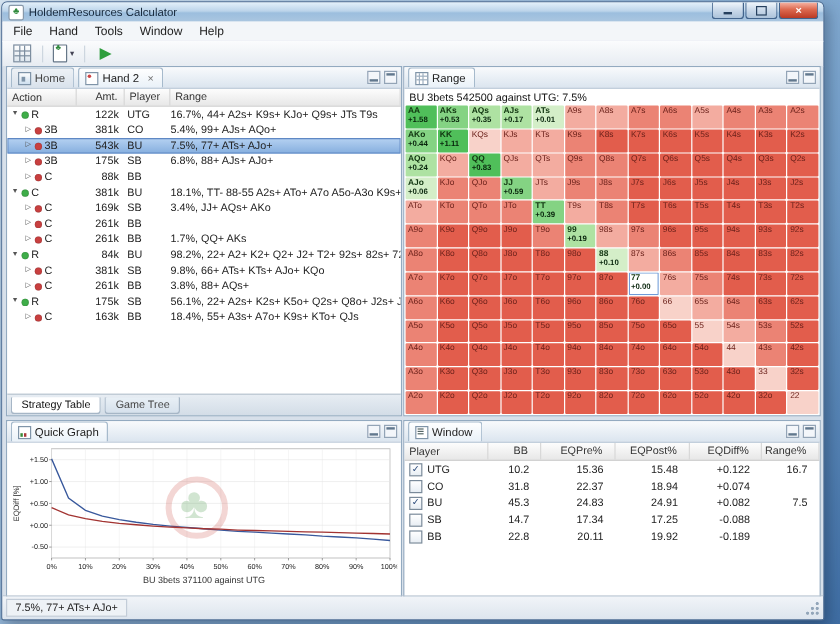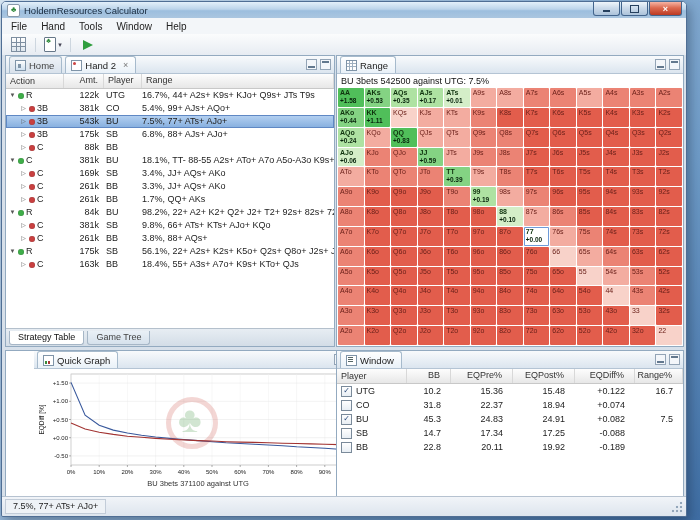--- a/index.html
+++ b/index.html
@@ -36,21 +36,21 @@
   .icon-grid13::after{content:"";position:absolute;top:4px;left:0;right:0;height:1px;background:#7d8ea0;box-shadow:0 4px 0 #7d8ea0;}
   .icon-card13{width:10px;height:13px;background:#fff;border:1px solid #667788;border-radius:1px;position:relative;}
   .icon-card13::after{content:"♣";position:absolute;left:1px;top:-1px;font-size:7px;color:#2f8a3c;}
   .caret{font-size:7px;color:#445;}
   .icon-play{width:0;height:0;border-left:10px solid #2f9e3e;border-top:5px solid transparent;border-bottom:5px solid transparent;}
   
   .main{position:absolute;left:0;top:53px;right:0;bottom:19px;background:#d7e0ea;}
   .panel{position:absolute;border:1px solid #93aac0;background:#fff;display:flex;flex-direction:column;overflow:hidden;}
   .editor{left:3px;top:0;width:328px;height:290px;}
   .range{left:334px;top:0;width:346px;height:290px;}
-  .qg{left:3px;top:295px;width:328px;height:146px;padding-left:28px;}
+  .qg{left:3px;top:295px;width:328px;height:146px;}
   .outline{left:334px;top:295px;width:346px;height:146px;}
   .ptabrow{height:17px;flex:none;background:linear-gradient(#f8fafc,#dbe5ef);border-bottom:1px solid #b4c4d4;
        display:flex;align-items:flex-end;position:relative;}
   .ptab{height:16px;margin-left:3px;padding:0 7px 0 5px;display:flex;align-items:center;gap:3px;font-size:9.5px;
        border:1px solid #a6bacc;border-bottom:none;border-radius:3px 3px 0 0;background:linear-gradient(#ffffff,#e9f1f8);}
   .ptab.inactive{background:linear-gradient(#eef2f6,#d9e2ec);color:#444;}
   .tabclose{margin-left:4px;color:#777;font-size:9px;line-height:9px;}
   .pbtns{position:absolute;right:3px;top:3px;display:flex;gap:3px;}
   .pb{width:9px;height:9px;border:1px solid #93a4b6;background:#f3f6fa;position:relative;}
   .pb-min::after{content:"";position:absolute;left:1px;right:1px;bottom:1px;height:2px;background:#62788e;}
@@ -263,21 +263,20 @@
               <span class="tcell tc-range">3.4%, JJ+ AQs+ AKo</span>
             </div>
             <div class="trow">
               <span class="tcell tc-action" style="padding-left:13px">
                 <span class="exp">▷</span>
                 <span class="dot" style="background:#c94040"></span>
                 <span class="act">C</span>
               </span>
               <span class="tcell tc-amt">261k</span>
               <span class="tcell tc-player">BB</span>
-              <span class="tcell tc-range">3.3%, JJ+ AQs+ AKo</span>
             </div>
             <div class="trow">
               <span class="tcell tc-action" style="padding-left:13px">
                 <span class="exp">▷</span>
                 <span class="dot" style="background:#c94040"></span>
                 <span class="act">C</span>
               </span>
               <span class="tcell tc-amt">261k</span>
               <span class="tcell tc-player">BB</span>
               <span class="tcell tc-range">1.7%, QQ+ AKs</span>

